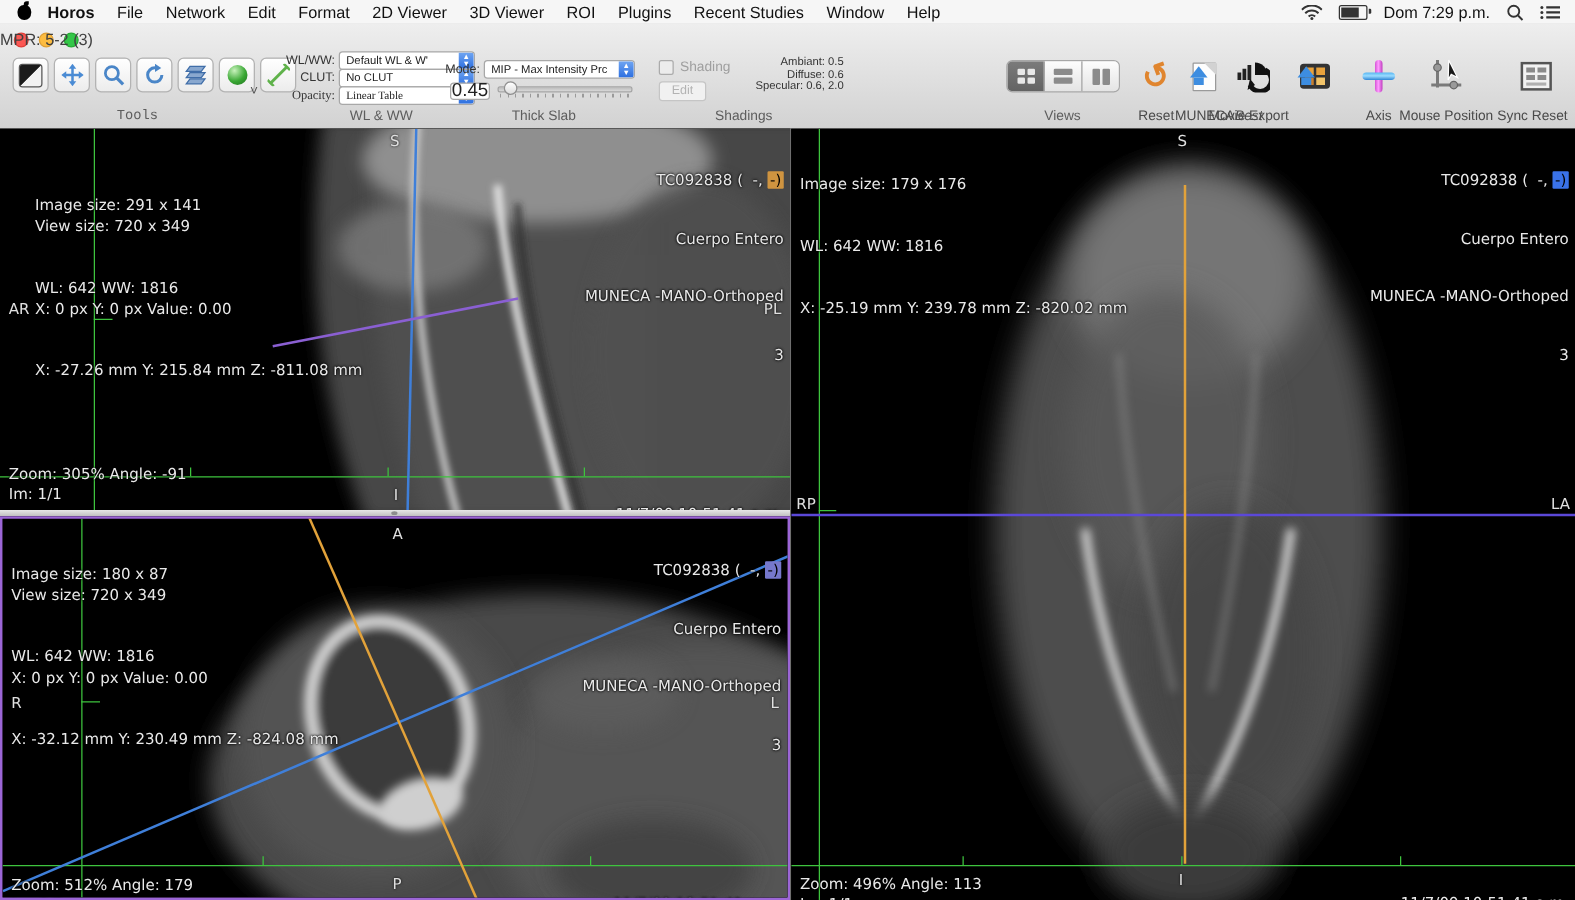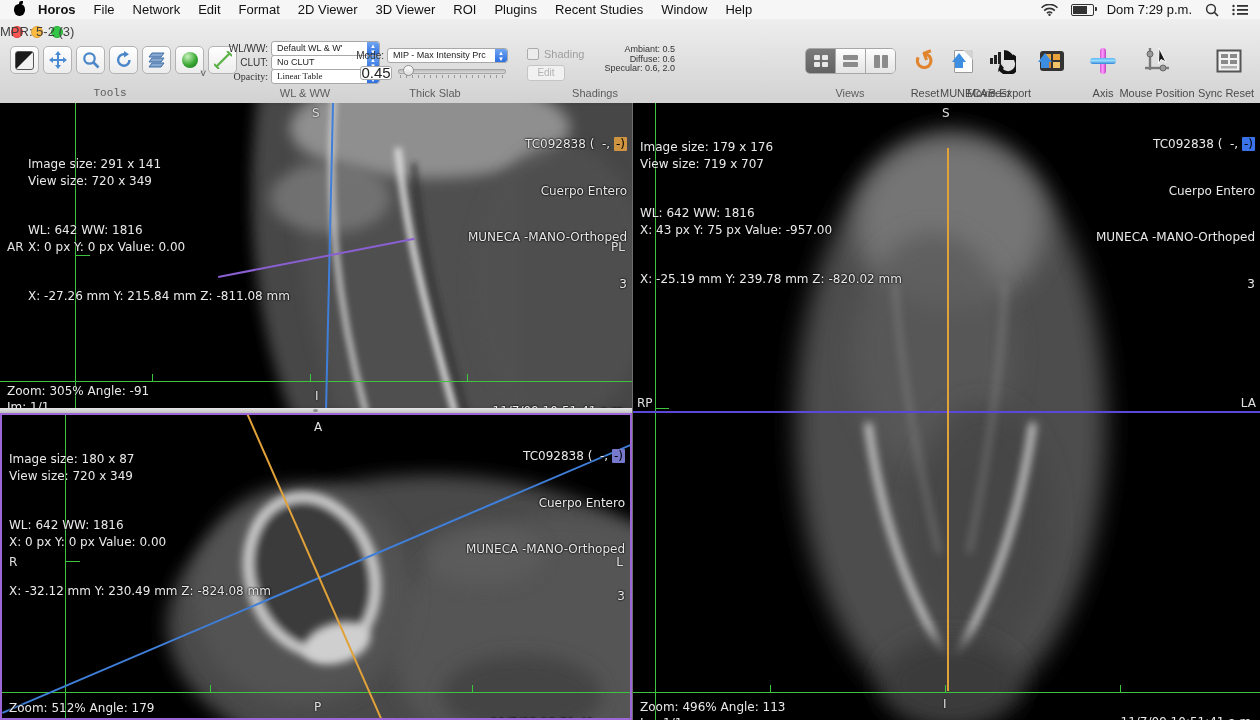--- a/index.html
+++ b/index.html
@@ -383,21 +383,21 @@
         <div>Image size: 291 x 141</div><div>View size: 720 x 349</div>
         <div>WL: 642 WW: 1816</div><div>X: 0 px Y: 0 px Value: 0.00</div>
         <div>X: -27.26 mm Y: 215.84 mm Z: -811.08 mm</div>
       </div>
       <div class="ov right small" style="right:5px;top:3px;">
         <div><span>TC092838 (  -, </span><span class="badge" style="background:#cf9440;">-)</span></div>
         <div>Cuerpo Entero</div>
         <div>MUNECA -MANO-Orthoped</div>
         <div>3</div>
       </div>
-      <div class="ov" style="left:7px;top:248px;line-height:16px;">
+      <div class="ov" style="left:7px;top:236px;line-height:16px;">
         <div>Zoom: 305% Angle: -91</div><div>Im: 1/1</div>
       </div>
       <div class="ov right" style="right:5px;top:268px;line-height:16px;">
         <div>11/7/09 10:51:41 a.m.</div>
       </div>
       <span class="orient" style="left:312px;top:3px;">S</span>
       <span class="orient" style="left:7px;top:137px;">AR</span>
       <span class="orient" style="right:7px;top:137px;">PL</span>
       <span class="orient" style="left:315px;top:286px;">I</span>
     </div>
@@ -479,22 +479,22 @@
       </svg>
       <div class="line" style="left:22px;top:0;width:1px;height:617px;background:#3ec43e;"></div>
       <div class="line" style="left:22px;top:305px;width:14px;height:1px;background:#3ec43e;"></div>
       <div class="line" style="left:0;top:589px;width:627px;height:1px;background:#3ec43e;"></div>
       <div class="line" style="left:137px;top:582px;width:1px;height:7px;background:#3ec43e;"></div>
       <div class="line" style="left:312px;top:582px;width:1px;height:7px;background:#3ec43e;"></div>
       <div class="line" style="left:487px;top:582px;width:1px;height:7px;background:#3ec43e;"></div>
       <div class="line" style="left:0;top:308px;width:627px;height:2px;background:#5b48d8;"></div>
       <div class="line" style="left:314px;top:45px;width:1.8px;height:543px;background:#e2a23a;"></div>
       <div class="ov" style="left:7px;top:3px;">
-        <div>Image size: 179 x 176</div><div>View size: 719 x 707</div>
-        <div>WL: 642 WW: 1816</div><div>X: 43 px Y: 75 px Value: -957.00</div>
+        <div>Image size: 179 x 176</div>
+        <div>WL: 642 WW: 1816</div>
         <div>X: -25.19 mm Y: 239.78 mm Z: -820.02 mm</div>
       </div>
       <div class="ov right small" style="right:5px;top:3px;">
         <div><span>TC092838 (  -, </span><span class="badge" style="background:#3a72e8;">-)</span></div>
         <div>Cuerpo Entero</div>
         <div>MUNECA -MANO-Orthoped</div>
         <div>3</div>
       </div>
       <div class="ov" style="left:7px;top:564px;line-height:16px;">
         <div>Zoom: 496% Angle: 113</div><div>Im: 1/1</div>

